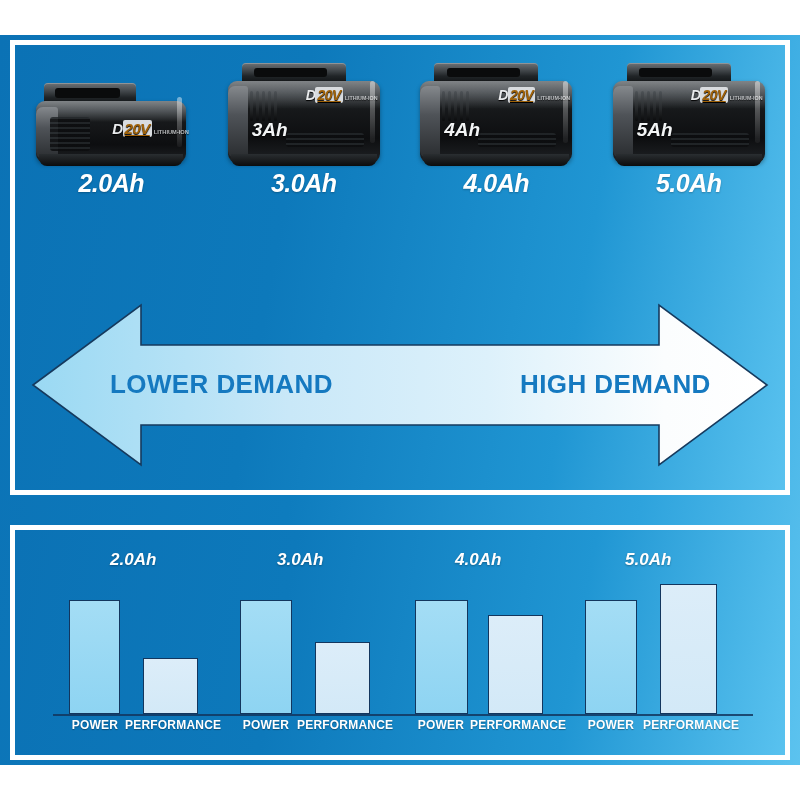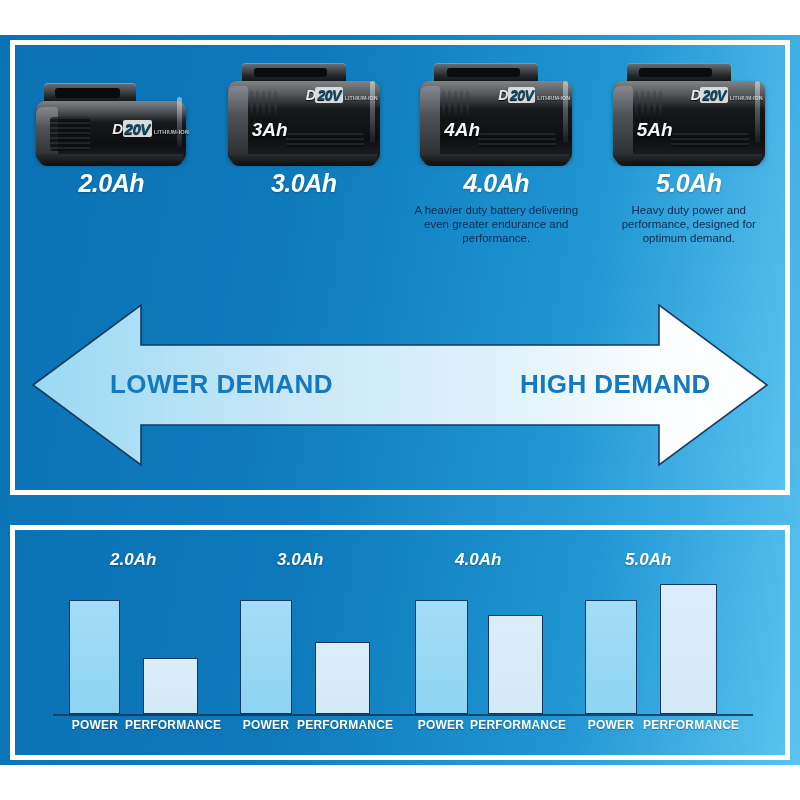--- a/index.html
+++ b/index.html
@@ -62,21 +62,21 @@
     position:absolute;border-radius:3px;
     background:repeating-linear-gradient(180deg,#23272a 0px,#23272a 2px,#0c0d0f 2px,#0c0d0f 5px);
     opacity:.85;
   }
   .batt .logo{
     position:absolute;color:#e8eaec;font-weight:bold;letter-spacing:-.5px;
     font-family:"Liberation Sans",sans-serif;white-space:nowrap;
     text-shadow:0 1px 1px #000;
   }
   .batt .logo .d{font-style:italic;}
-  .batt .logo .v{background:#d9dcdf;color:#0c4a6e;padding:0 2px;border-radius:2px;font-style:italic;}
+  .batt .logo .v{background:#d9dcdf;color:#a16207;padding:0 2px;border-radius:2px;font-style:italic;text-decoration:underline;}
   .batt .logo .sub{font-size:.38em;letter-spacing:0;opacity:.75;margin-left:2px;}
   .batt .ah{
     position:absolute;color:#f2f4f5;font-style:italic;font-weight:bold;
     text-shadow:0 1px 2px #000;white-space:nowrap;
   }
   .batt .side{
     position:absolute;border-radius:7px 3px 3px 7px;
     background:linear-gradient(180deg,#85898d 0%,#4f5358 40%,#2a2d30 100%);
   }
   .batt .shine{
@@ -194,21 +194,20 @@
               <span>4Ah</span>
             </div>
             <div class="logo" style="left:78px;top:24px;font-size:14px;">
               <span class="d">D</span><span class="v">20V</span><span class="sub">LITHIUM-ION</span>
             </div>
             <div class="shine"></div>
             <div class="foot"></div>
           </div>
         </div>
         <div class="cap-title">4.0Ah</div>
-        <div class="cap-desc">A heavier duty battery delivering even greater endurance and performance.</div>
       </div>
 
       <div class="card">
         <div class="batt-wrap">
           <div class="batt" style="width:152px;height:100px;">
             <div class="terminal" style="left:14px;top:0;width:104px;height:22px;"></div>
             <div class="body" style="left:0;bottom:0;width:152px;height:82px;"></div>
             <div class="side" style="left:0;bottom:5px;width:20px;height:72px;"></div>
             <div class="vents" style="left:22px;top:28px;height:30px;">
               <i></i>
@@ -222,21 +221,20 @@
               <span>5Ah</span>
             </div>
             <div class="logo" style="left:78px;top:24px;font-size:14px;">
               <span class="d">D</span><span class="v">20V</span><span class="sub">LITHIUM-ION</span>
             </div>
             <div class="shine"></div>
             <div class="foot"></div>
           </div>
         </div>
         <div class="cap-title">5.0Ah</div>
-        <div class="cap-desc">Heavy duty power and performance, designed for optimum demand.</div>
       </div>
 
     </div>
 
     <div class="arrow-zone">
       <svg class="arrow-svg" width="742" height="172" viewBox="0 0 742 172">
         <defs>
           <linearGradient id="arrowGrad" x1="0" y1="0" x2="1" y2="0">
             <stop offset="0%" stop-color="#9ad9f3"></stop>
             <stop offset="35%" stop-color="#c9e8f8"></stop>

